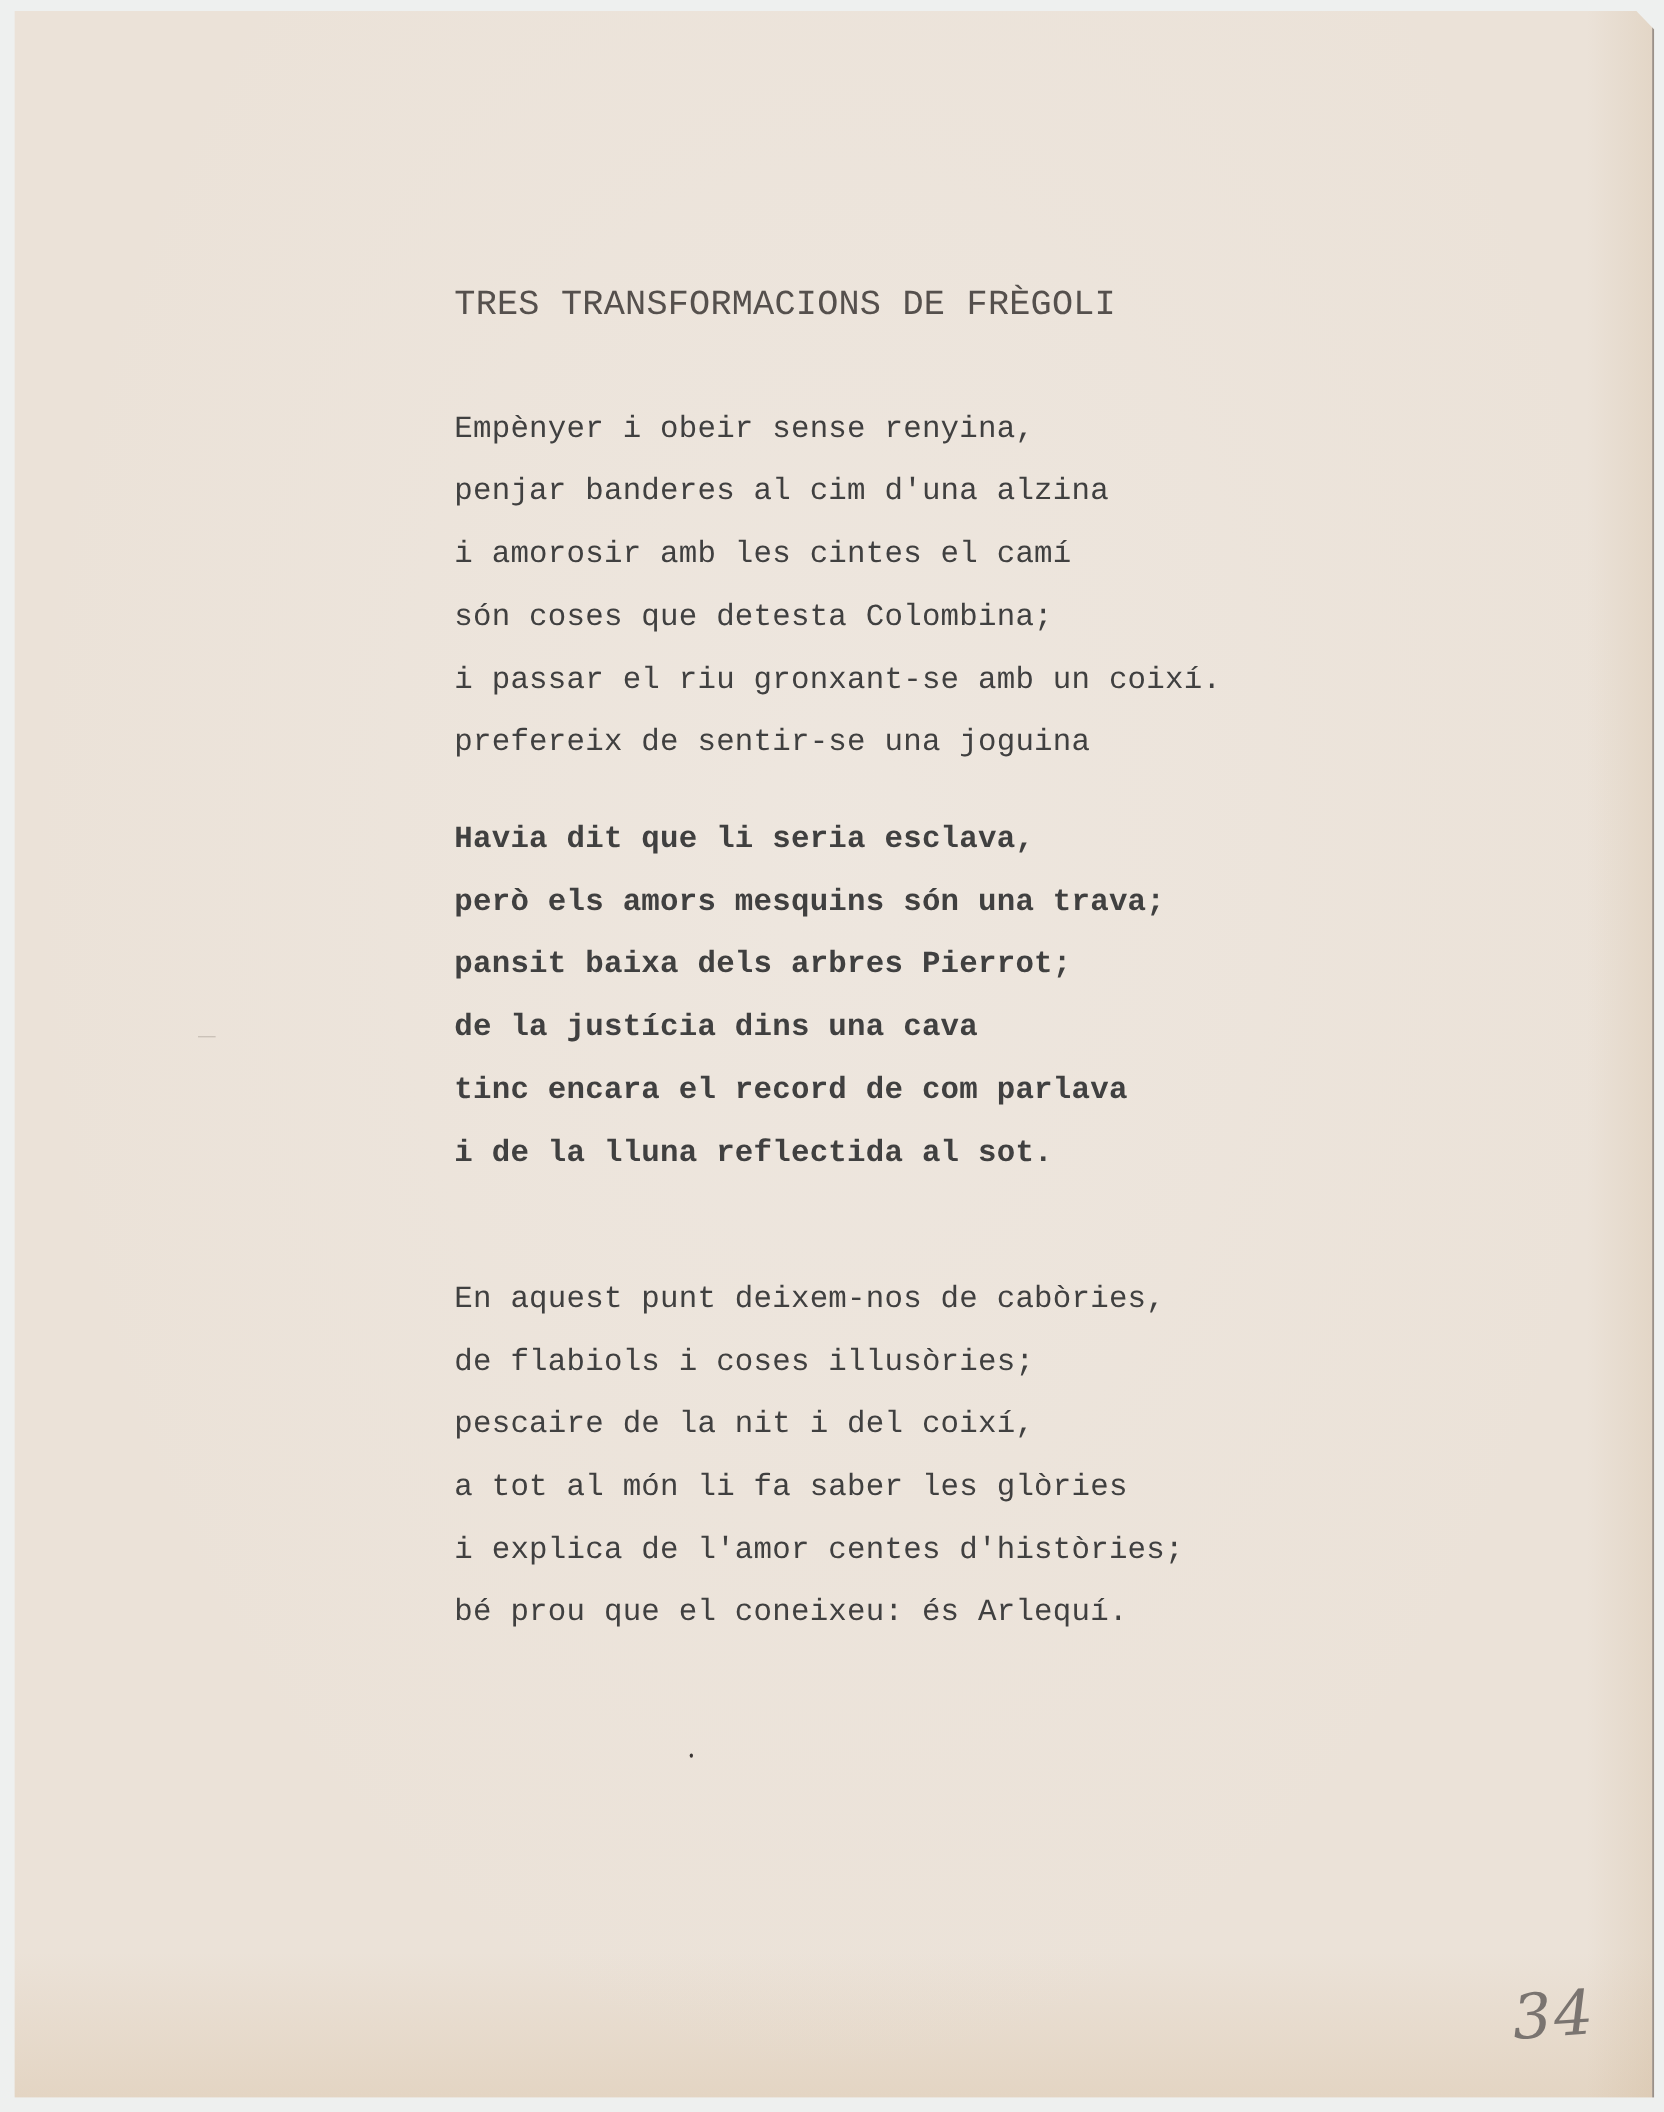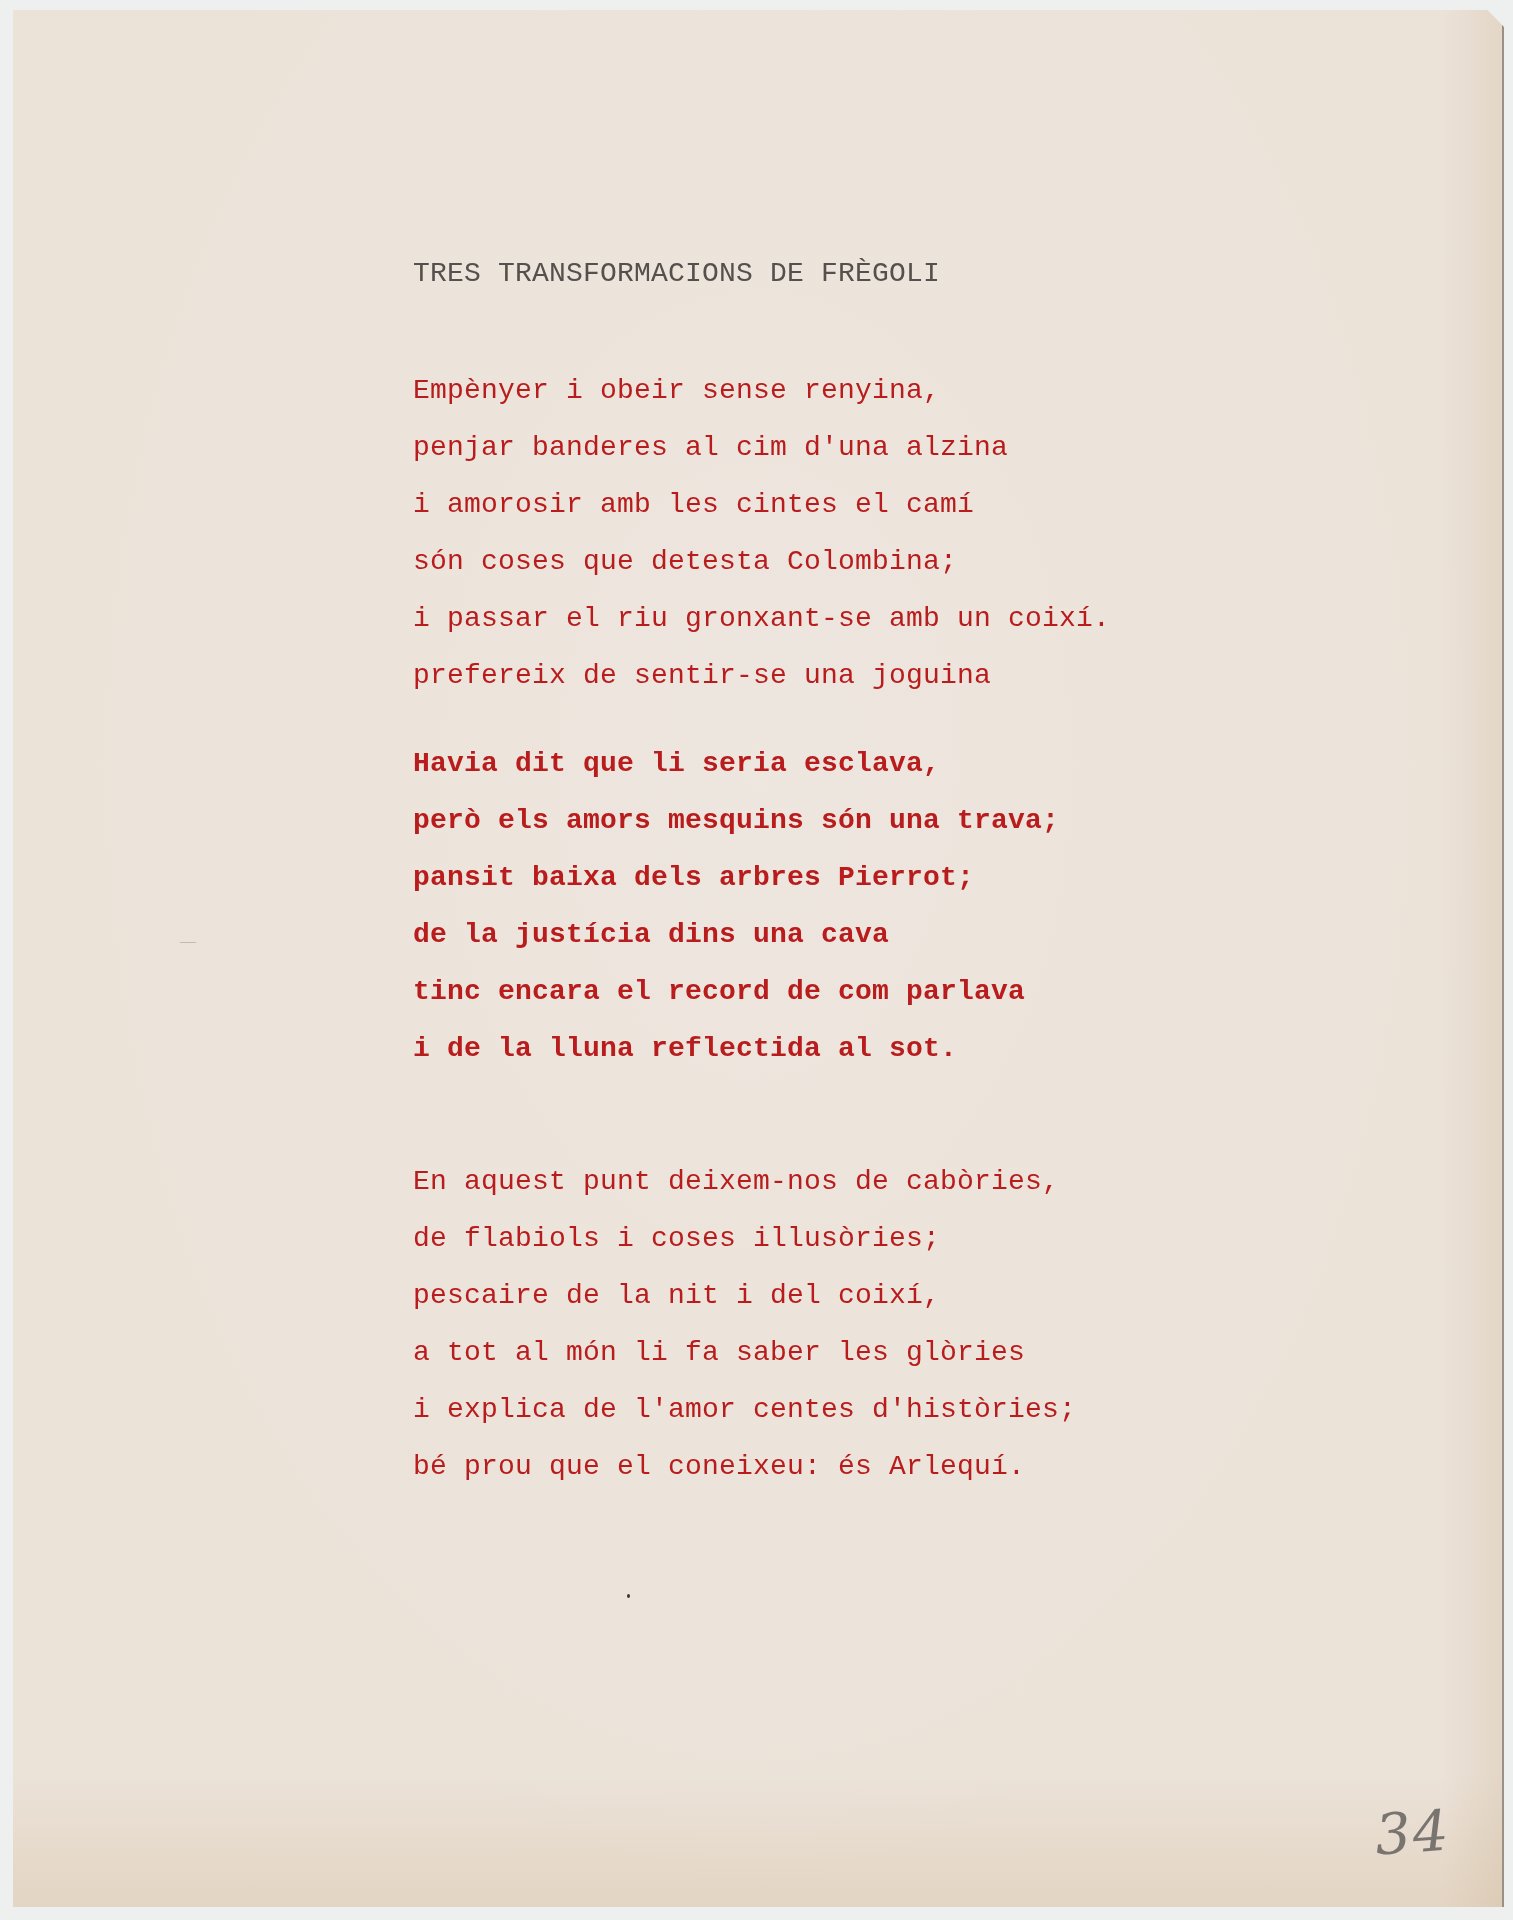--- a/index.html
+++ b/index.html
@@ -25,38 +25,38 @@
         linear-gradient(90deg, rgba(0,0,0,0) 96%, rgba(190,160,120,0.18) 100%),
         linear-gradient(180deg, rgba(0,0,0,0) 93%, rgba(200,165,120,0.22) 100%);
       border-right: 2px solid #9a9088;
       clip-path: polygon(0 0, 98.9% 0, 100% 0.9%, 100% 100%, 0 100%);
     }
     .title {
       position: absolute;
       left: 413px;
       top: 258px;
       font-family: "Liberation Mono", monospace;
-      font-size: 28px;
+      font-size: 32px;
       color: #55504d;
       white-space: pre;
       letter-spacing: 0.2px;
     }
     .stanza {
       position: absolute;
       left: 413px;
       margin: 0;
       padding: 0;
       list-style: none;
     }
     .stanza li {
       font-family: "Liberation Mono", monospace;
       font-size: 28px;
       line-height: 57px;
       height: 57px;
-      color: #b91c1c;
+      color: #404040;
       white-space: pre;
       letter-spacing: 0.2px;
     }
     .stanza-1 { top: 362px; }
     .stanza-2 { top: 735px; font-weight: bold; }
     .stanza-3 { top: 1153px; }
     .page-number {
       position: absolute;
       left: 1375px;
       top: 1800px;

